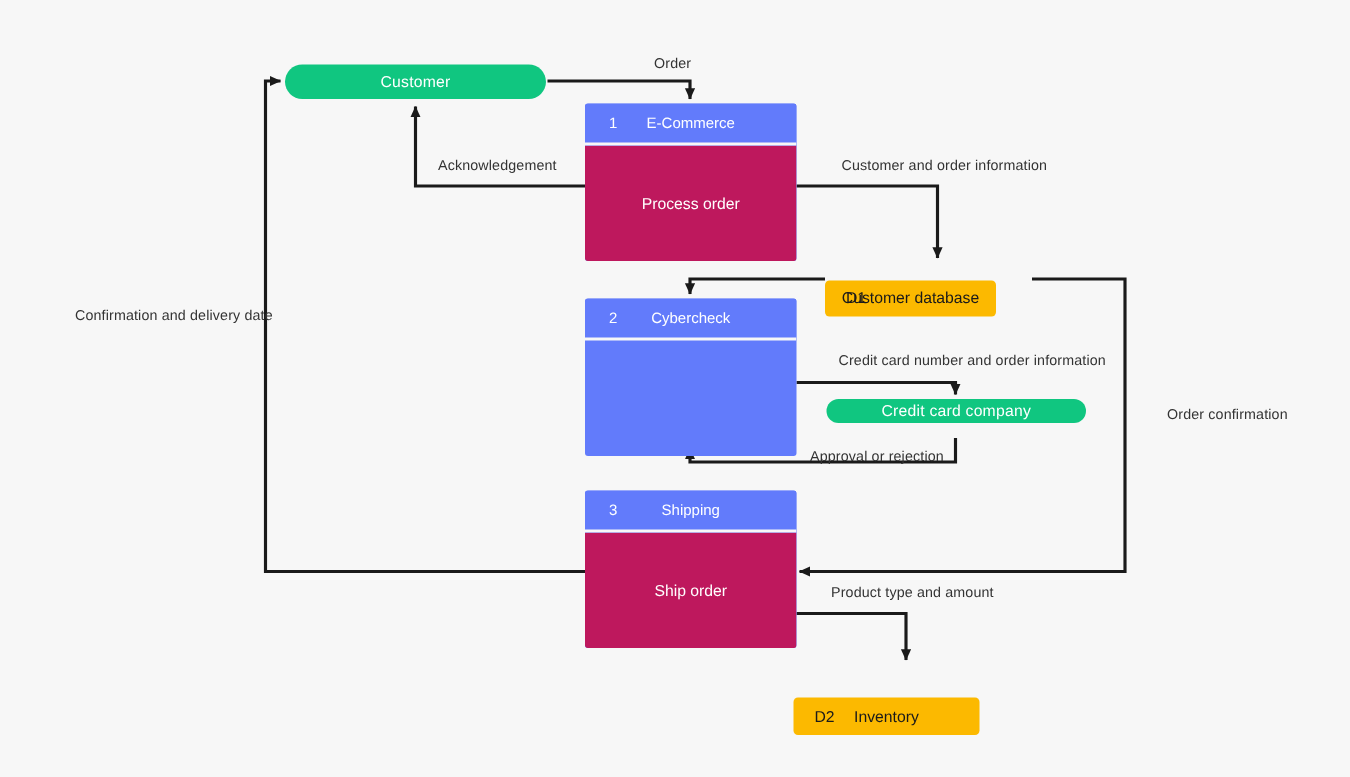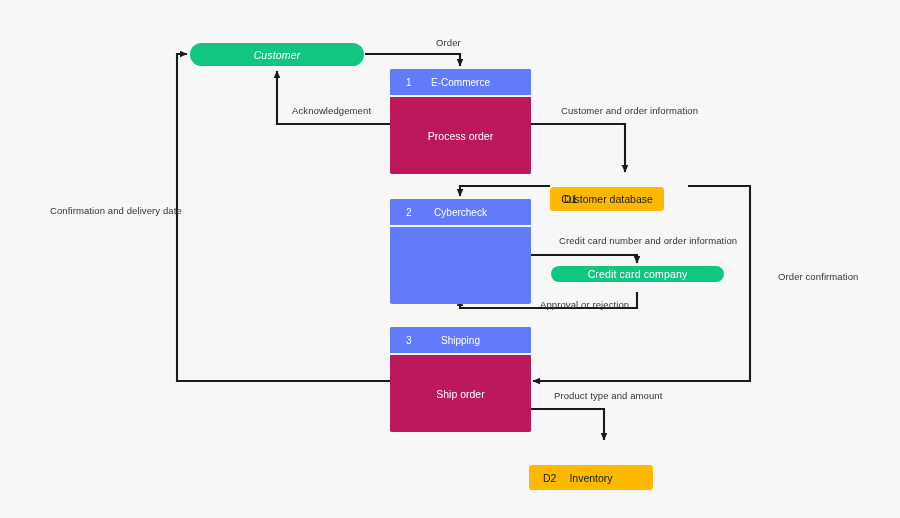--- a/index.html
+++ b/index.html
@@ -140,21 +140,21 @@
       <path d="M637,292 L637,308 L460,308 L460,299" marker-end="url(#arrow)"></path>
 
       <path d="M531,409 L604,409 L604,440" marker-end="url(#arrow)"></path>
 
       <path d="M688,186 L750,186 L750,381 L533,381" marker-end="url(#arrow)"></path>
 
       <path d="M390,381 L177,381 L177,54 L187,54" marker-end="url(#arrow)"></path>
     </g>
   </svg>
 
-  <div class="node entity" style="left:190px; top:43px; width:174px; height:23px;font-style:italic;">
+  <div class="node entity" style="left:190px; top:43px; width:174px; height:23px;">
     <span>Customer</span>
   </div>
 
   <div class="node entity" style="left:551px; top:266px; width:173px; height:16px;">
     <span>Credit card company</span>
   </div>
 
   <div class="node process" style="left:390px; top:69px; width:141px; height:105px;">
     <div class="process-header">
       <span class="process-num">1</span>

